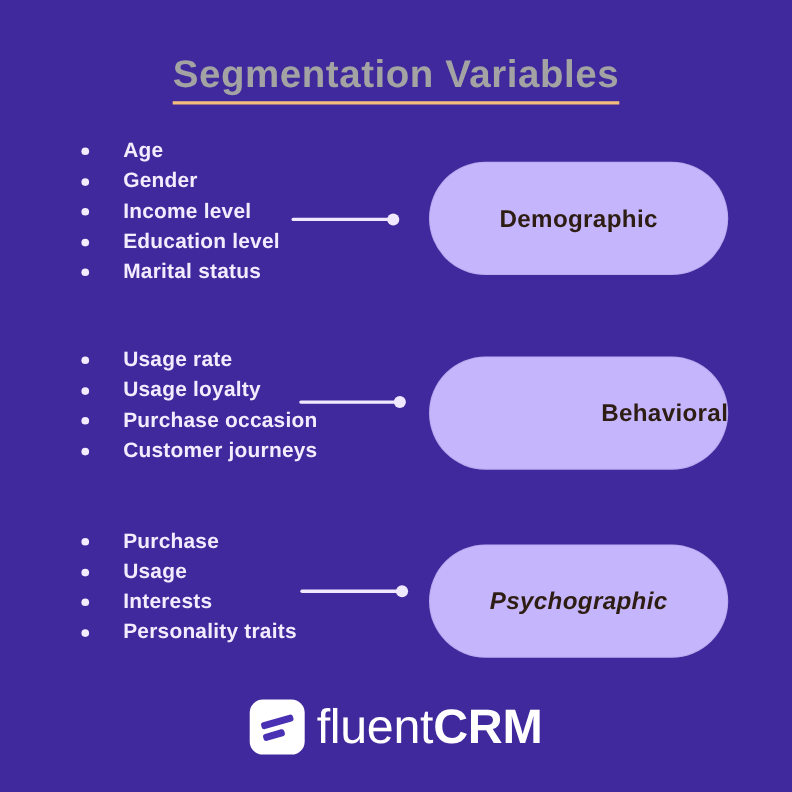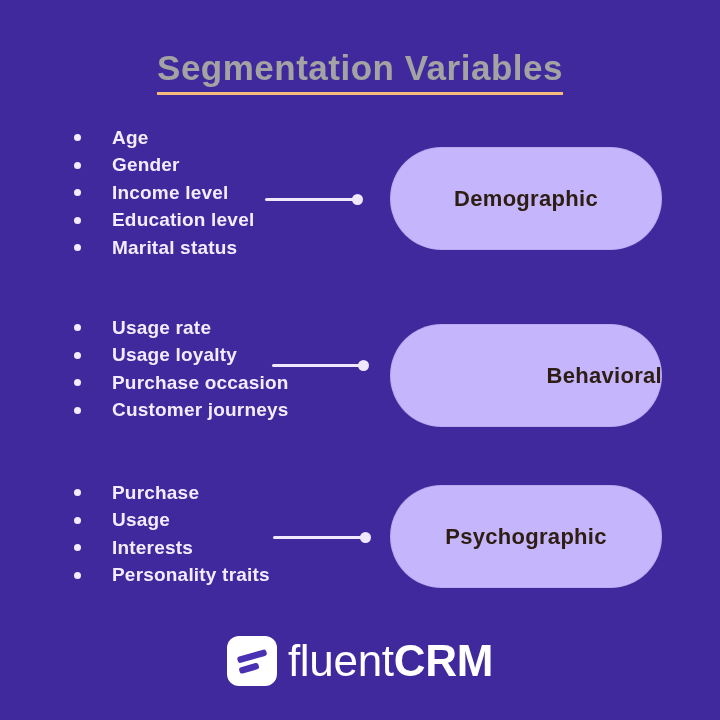--- a/index.html
+++ b/index.html
@@ -73,21 +73,21 @@
     box-shadow:inset 0 0 0 1px rgba(0,0,0,0.06);
   }
   .pill span{
     color:#2e1d12;
     font-size:22px;
     font-weight:700;
     letter-spacing:.3px;
   }
   #pill-1{top:147px;}
   #pill-2{top:324px;justify-content:flex-end;}
-  #pill-3{top:485px;}
+  #pill-3{top:495px;font-style:italic;}
 
   
   .footer{
     position:absolute;left:0;top:636px;width:720px;
     display:flex;align-items:center;justify-content:center;gap:11px;
   }
   .logo-box{
     width:50px;height:50px;background:#ffffff;border-radius:12px;
     display:flex;align-items:center;justify-content:center;flex:0 0 auto;
   }

